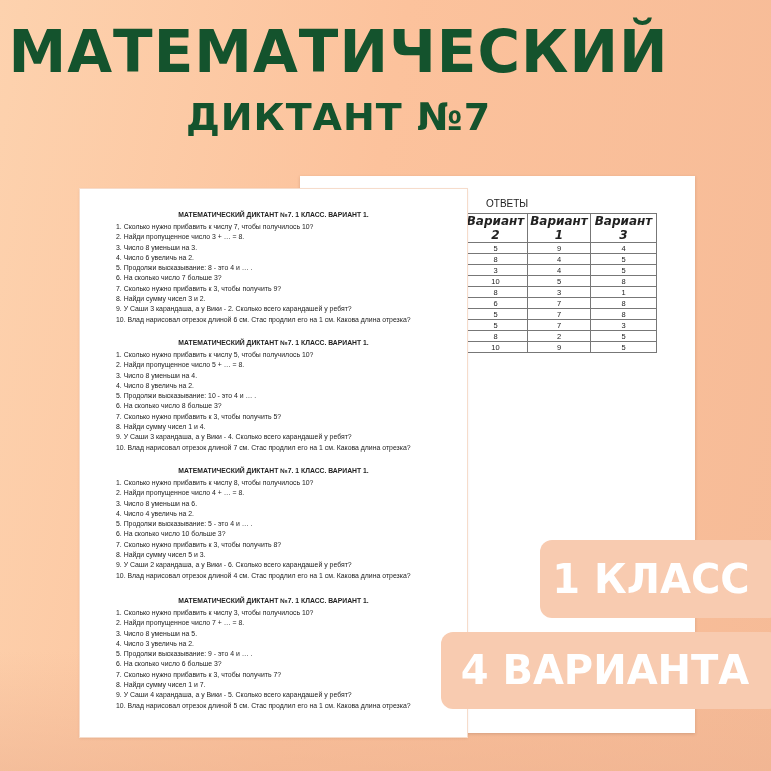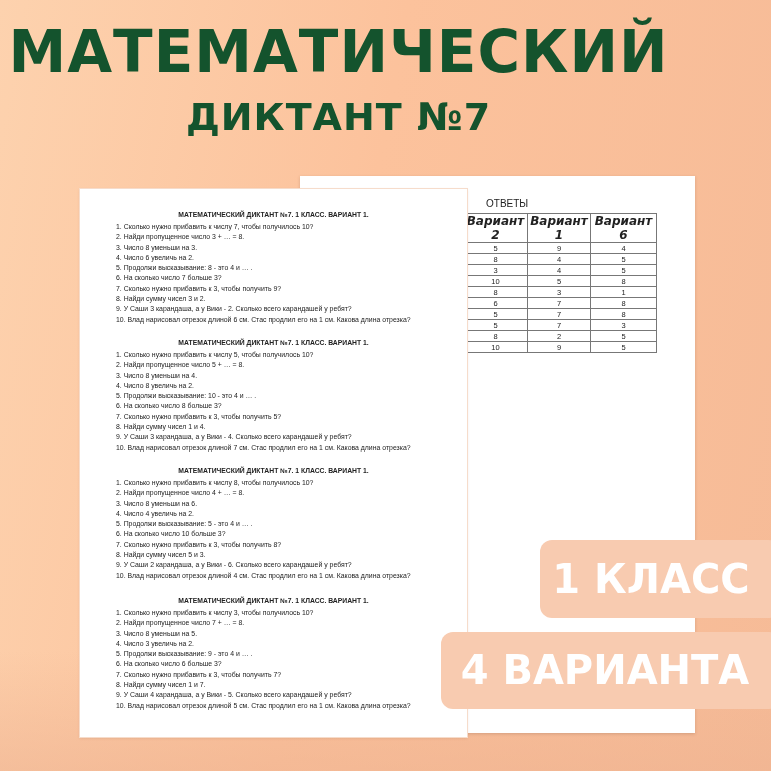--- a/index.html
+++ b/index.html
@@ -64,21 +64,21 @@
 <div class="headline l1">МАТЕМАТИЧЕСКИЙ</div>
 <div class="headline l2">ДИКТАНТ №7</div>
 
 <div class="page back">
   <div class="answers-title">ОТВЕТЫ</div>
   <table class="answers">
     <thead>
       <tr>
         <th class="c2">Вариант 2</th>
         <th class="c3">Вариант 1</th>
-        <th class="c4">Вариант 6</th>
+        <th class="c4">Вариант 3</th>
       </tr>
     </thead>
     <tbody>
       <tr>
           <td>5</td>
           <td>9</td>
           <td>4</td>
         </tr>
       <tr>
           <td>8</td>

